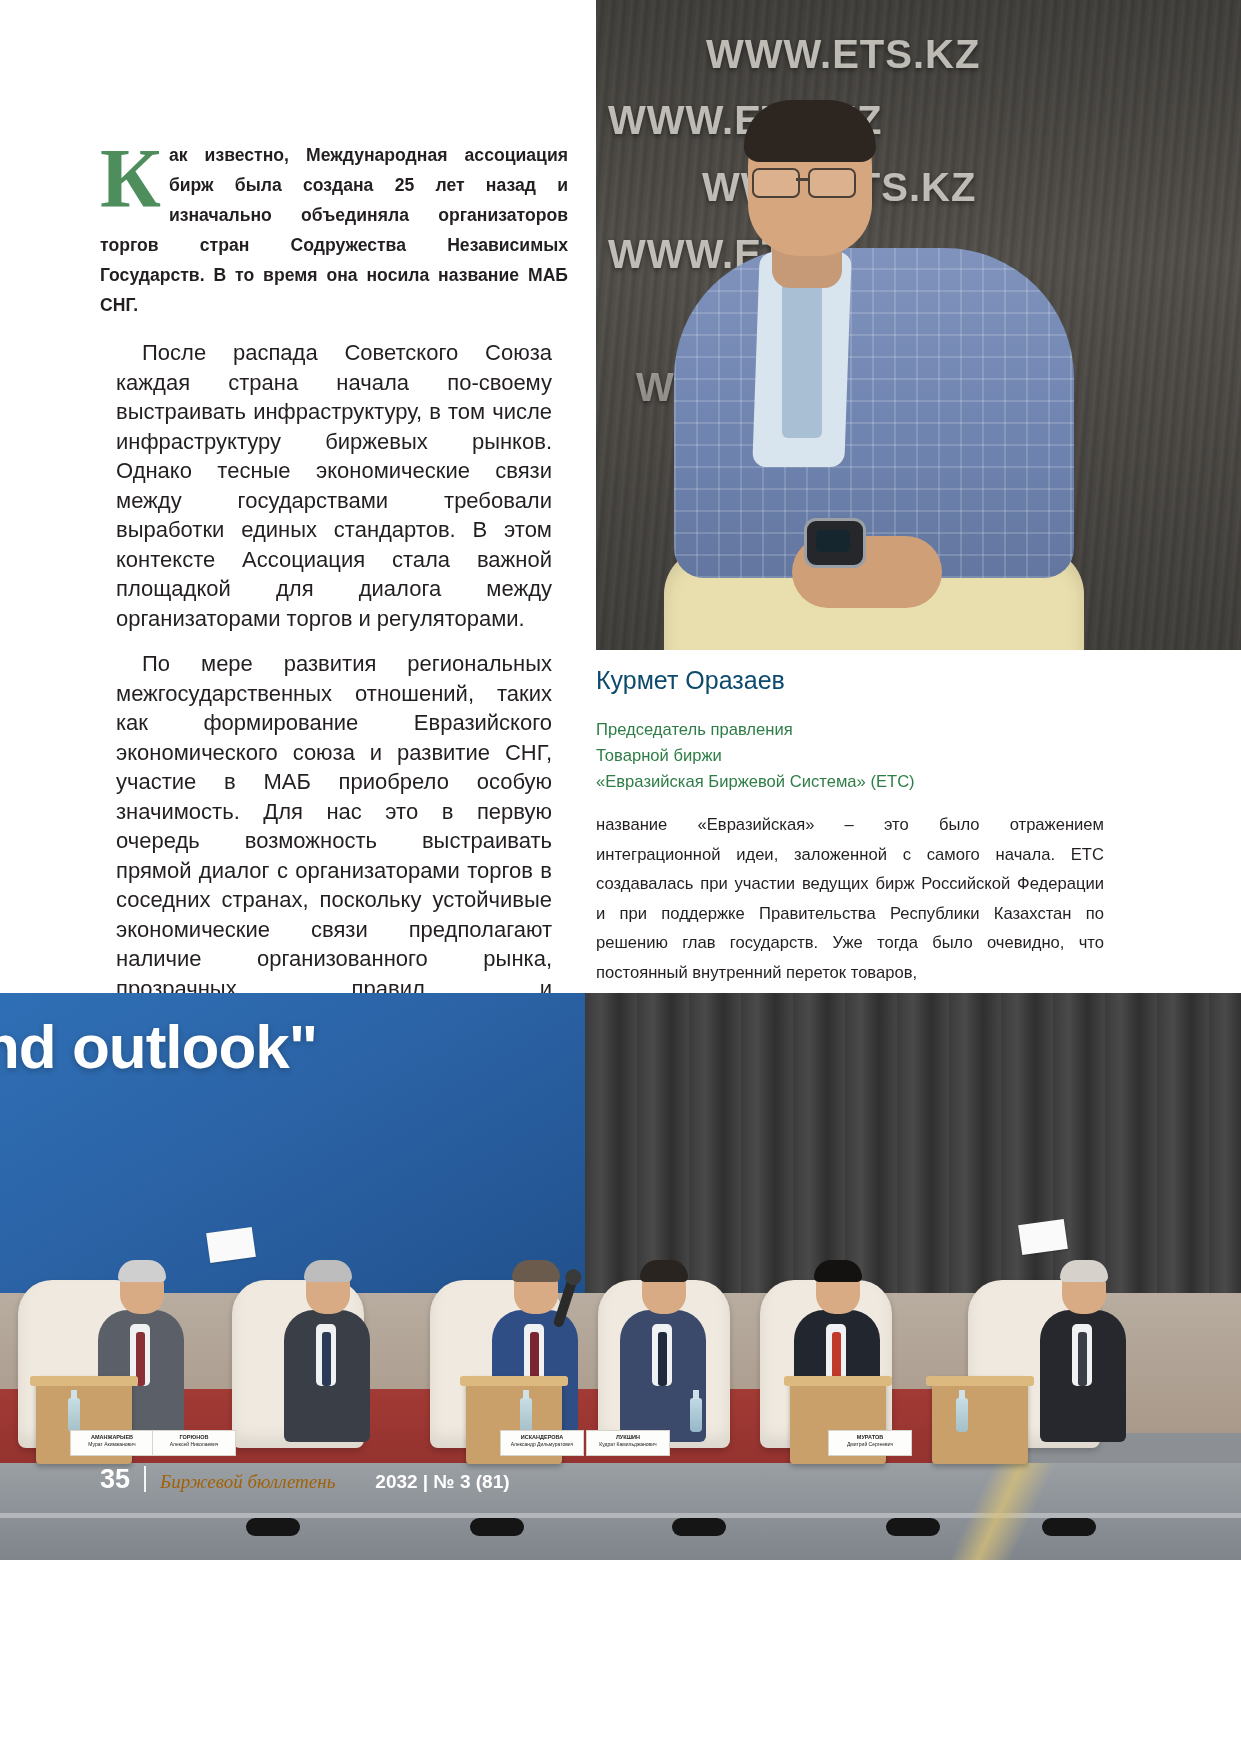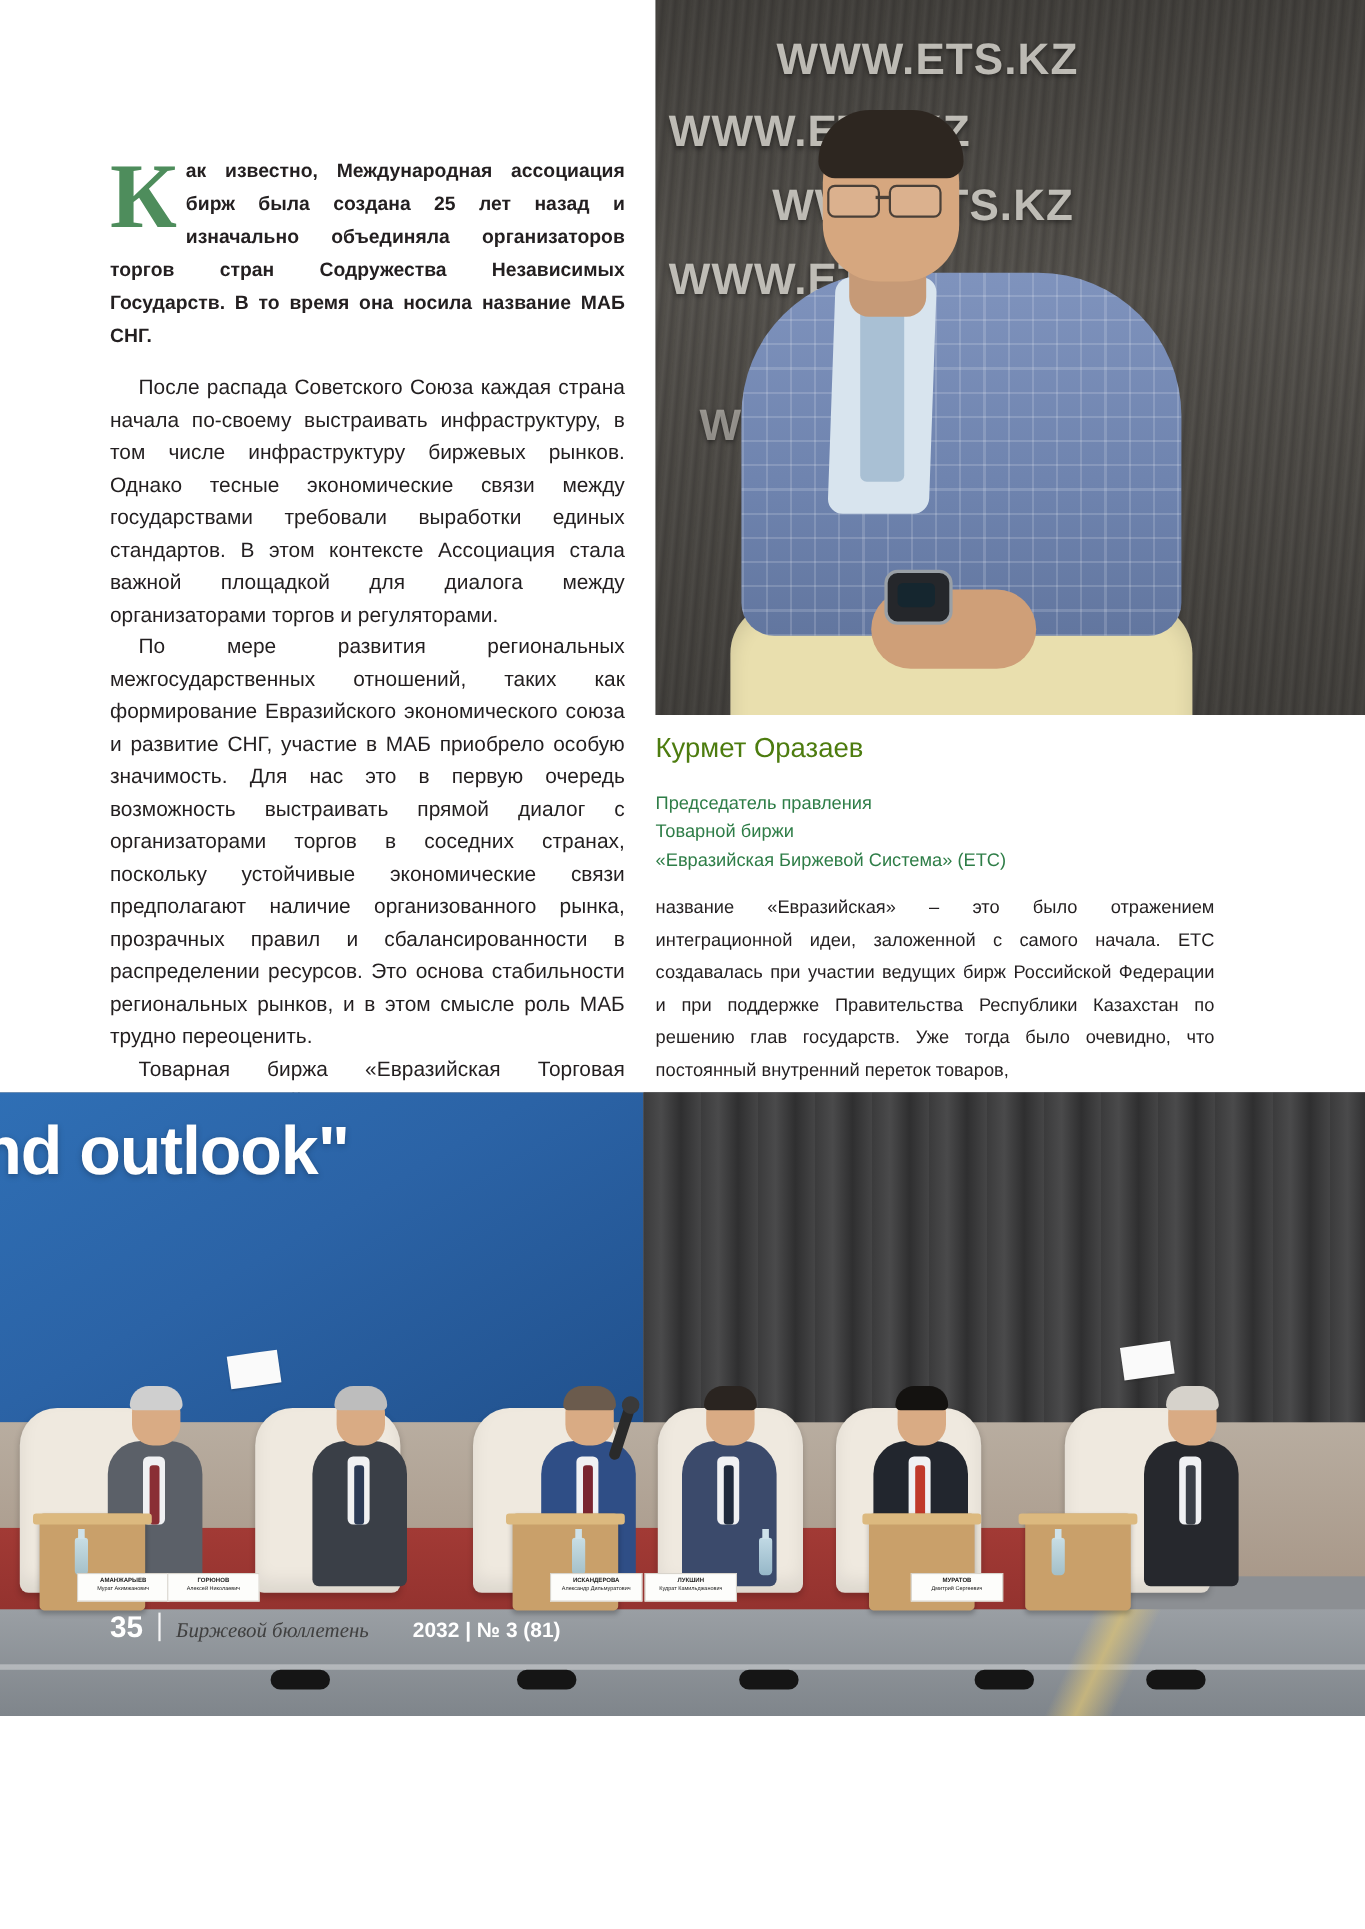--- a/index.html
+++ b/index.html
@@ -201,37 +201,37 @@
     float: left;
     font-family: "Liberation Serif", serif;
     font-size: 84px;
     line-height: 70px;
     font-weight: bold;
     color: #4e8d5c;
     padding: 2px 8px 0 0;
     margin-top: 2px;
   }
   .body-p {
-    font-size: 19px;
+    font-size: 22px;
     line-height: 29.5px;
     text-align: justify;
-    margin: 0;
+    margin: 16px;
     text-indent: 26px;
   }
 
   
   .caption-block {
     position: absolute;
     left: 596px;
     top: 666px;
     width: 512px;
   }
   .person-name {
     font-size: 25px;
-    color: #4d7c0f;
+    color: #0c4a6e;
     margin: 0 0 22px 0;
     font-weight: normal;
   }
   .person-role {
     font-size: 16.6px;
     line-height: 26px;
     color: #2e7d47;
     margin: 0;
   }
   .right-body {
@@ -470,21 +470,21 @@
   .folio-rule {
     display: inline-block;
     width: 2px;
     height: 26px;
     background: #ffffff;
     opacity: 0.9;
     transform: translateY(4px);
   }
   .footer-title {
     font-size: 19px;
-    color: #404040;
+    color: #a16207;
     font-style: italic;
     font-family: "Liberation Serif", serif;
   }
   .footer-issue {
     font-size: 19px;
     color: #ffffff;
     font-weight: bold;
     margin-left: 26px;
   }
 </style>

